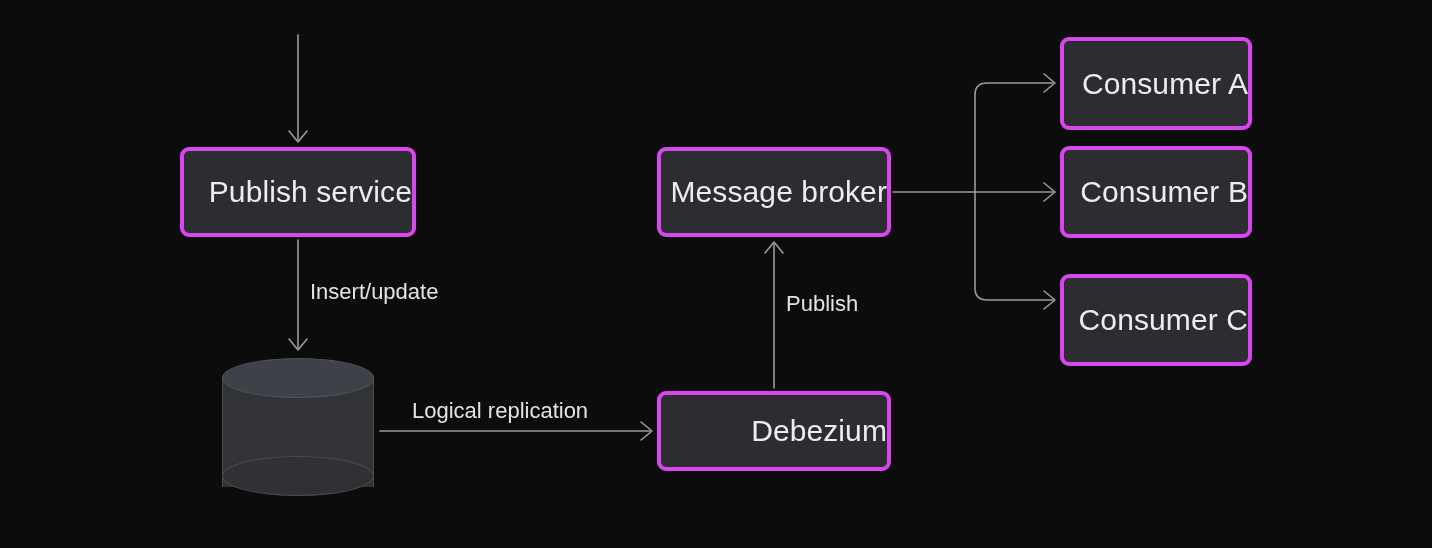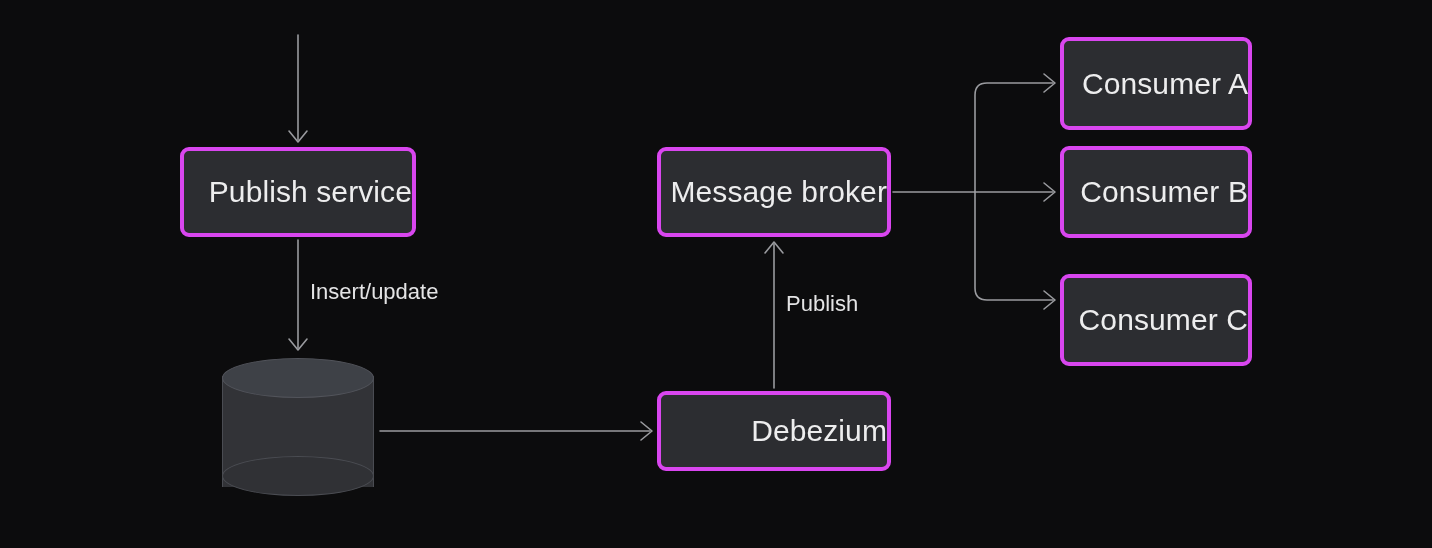--- a/index.html
+++ b/index.html
@@ -168,16 +168,17 @@
   <div class="node node-consumer-b">
     <span>Consumer B</span>
   </div>
 
   <div class="node node-consumer-c">
     <span>Consumer C</span>
   </div>
 
   <div class="edge-label label-insert">Insert/update</div>
 
+  <div class="edge-label label-logical">Logical replication</div>
 
   <div class="edge-label label-publish">Publish</div>
 
 </div>
 
 </body></html>

